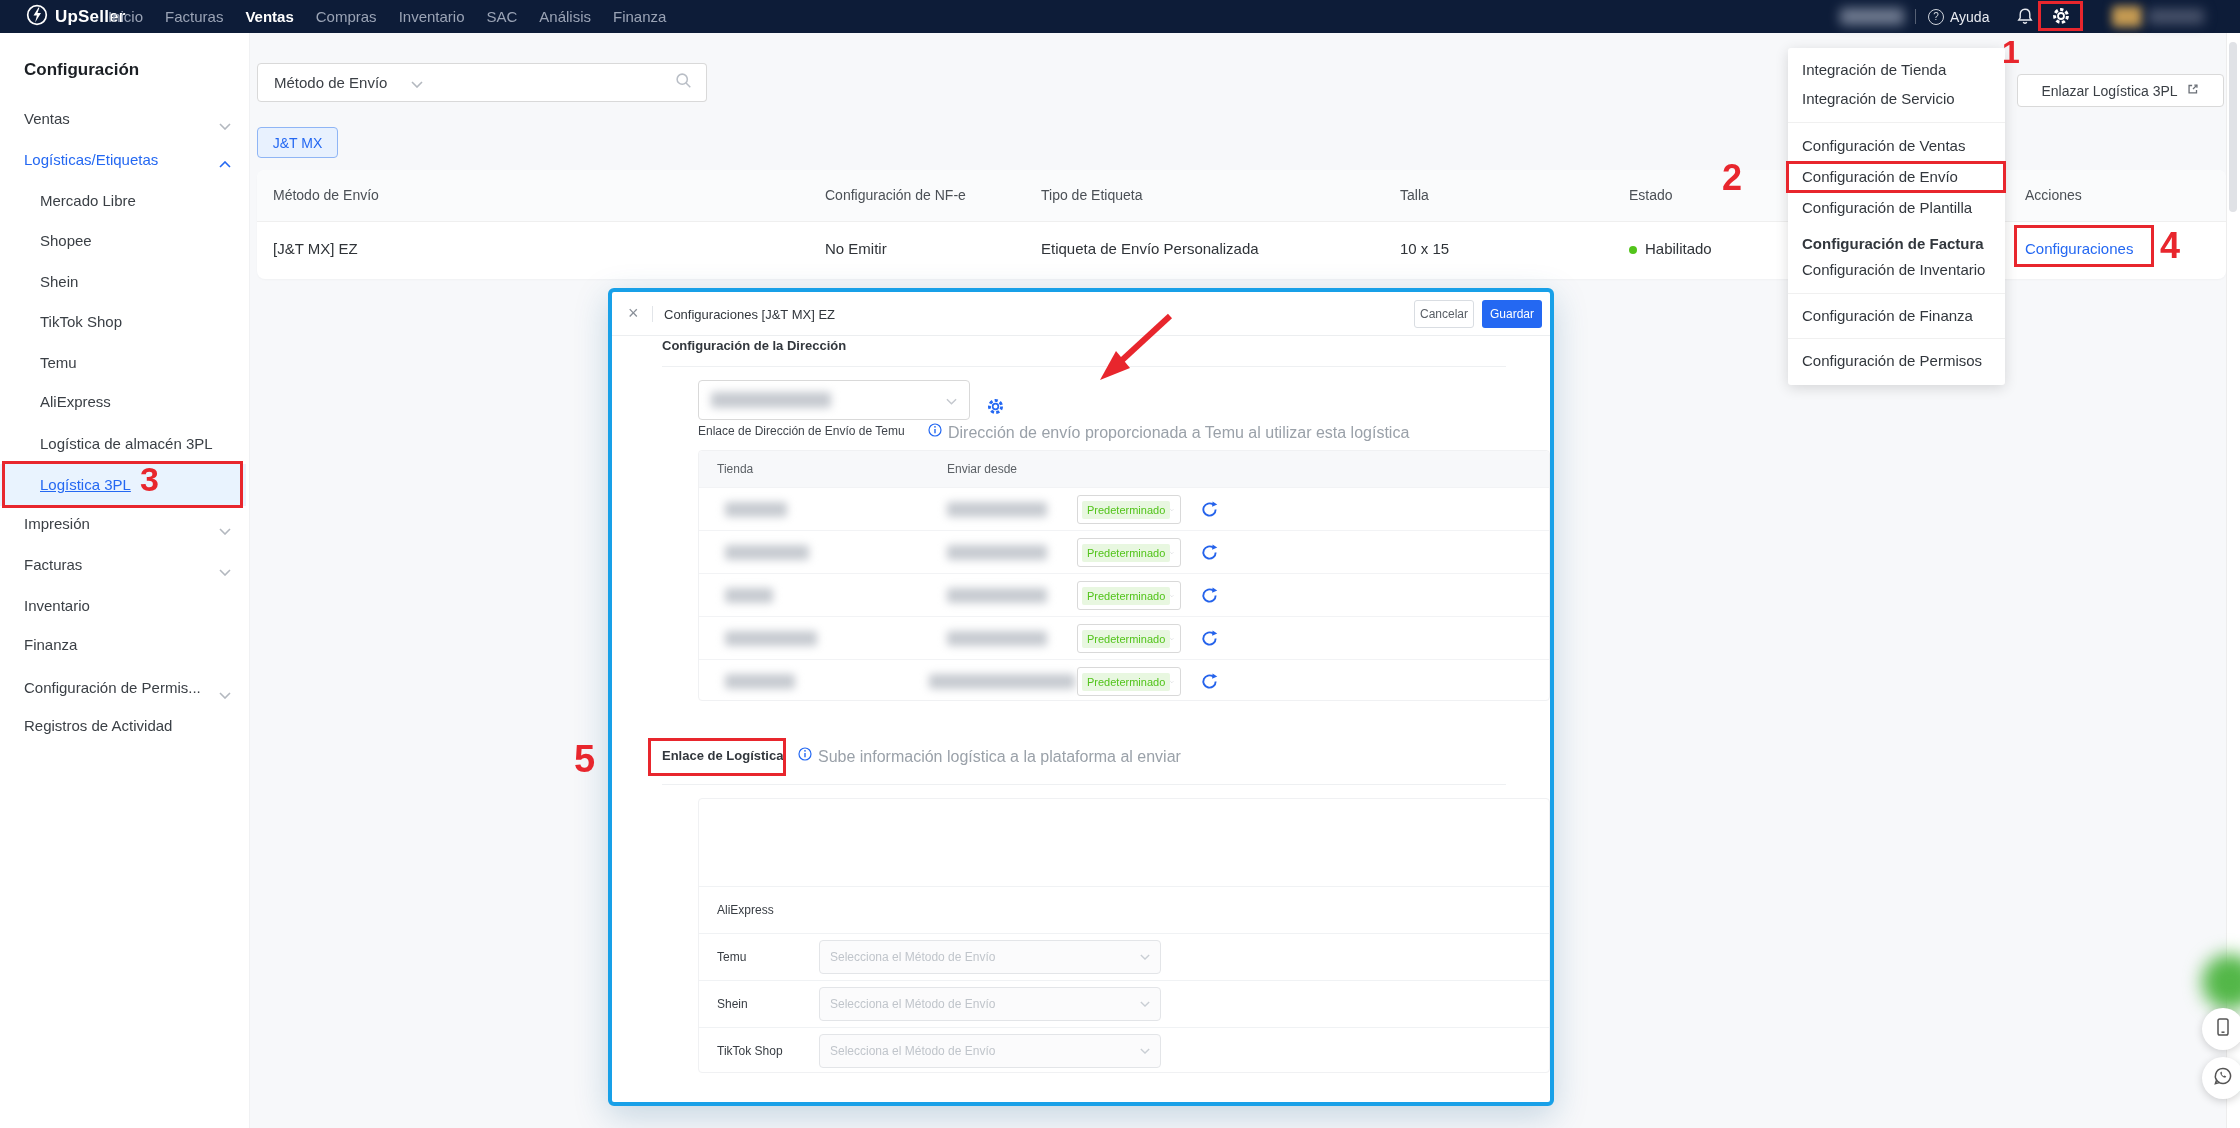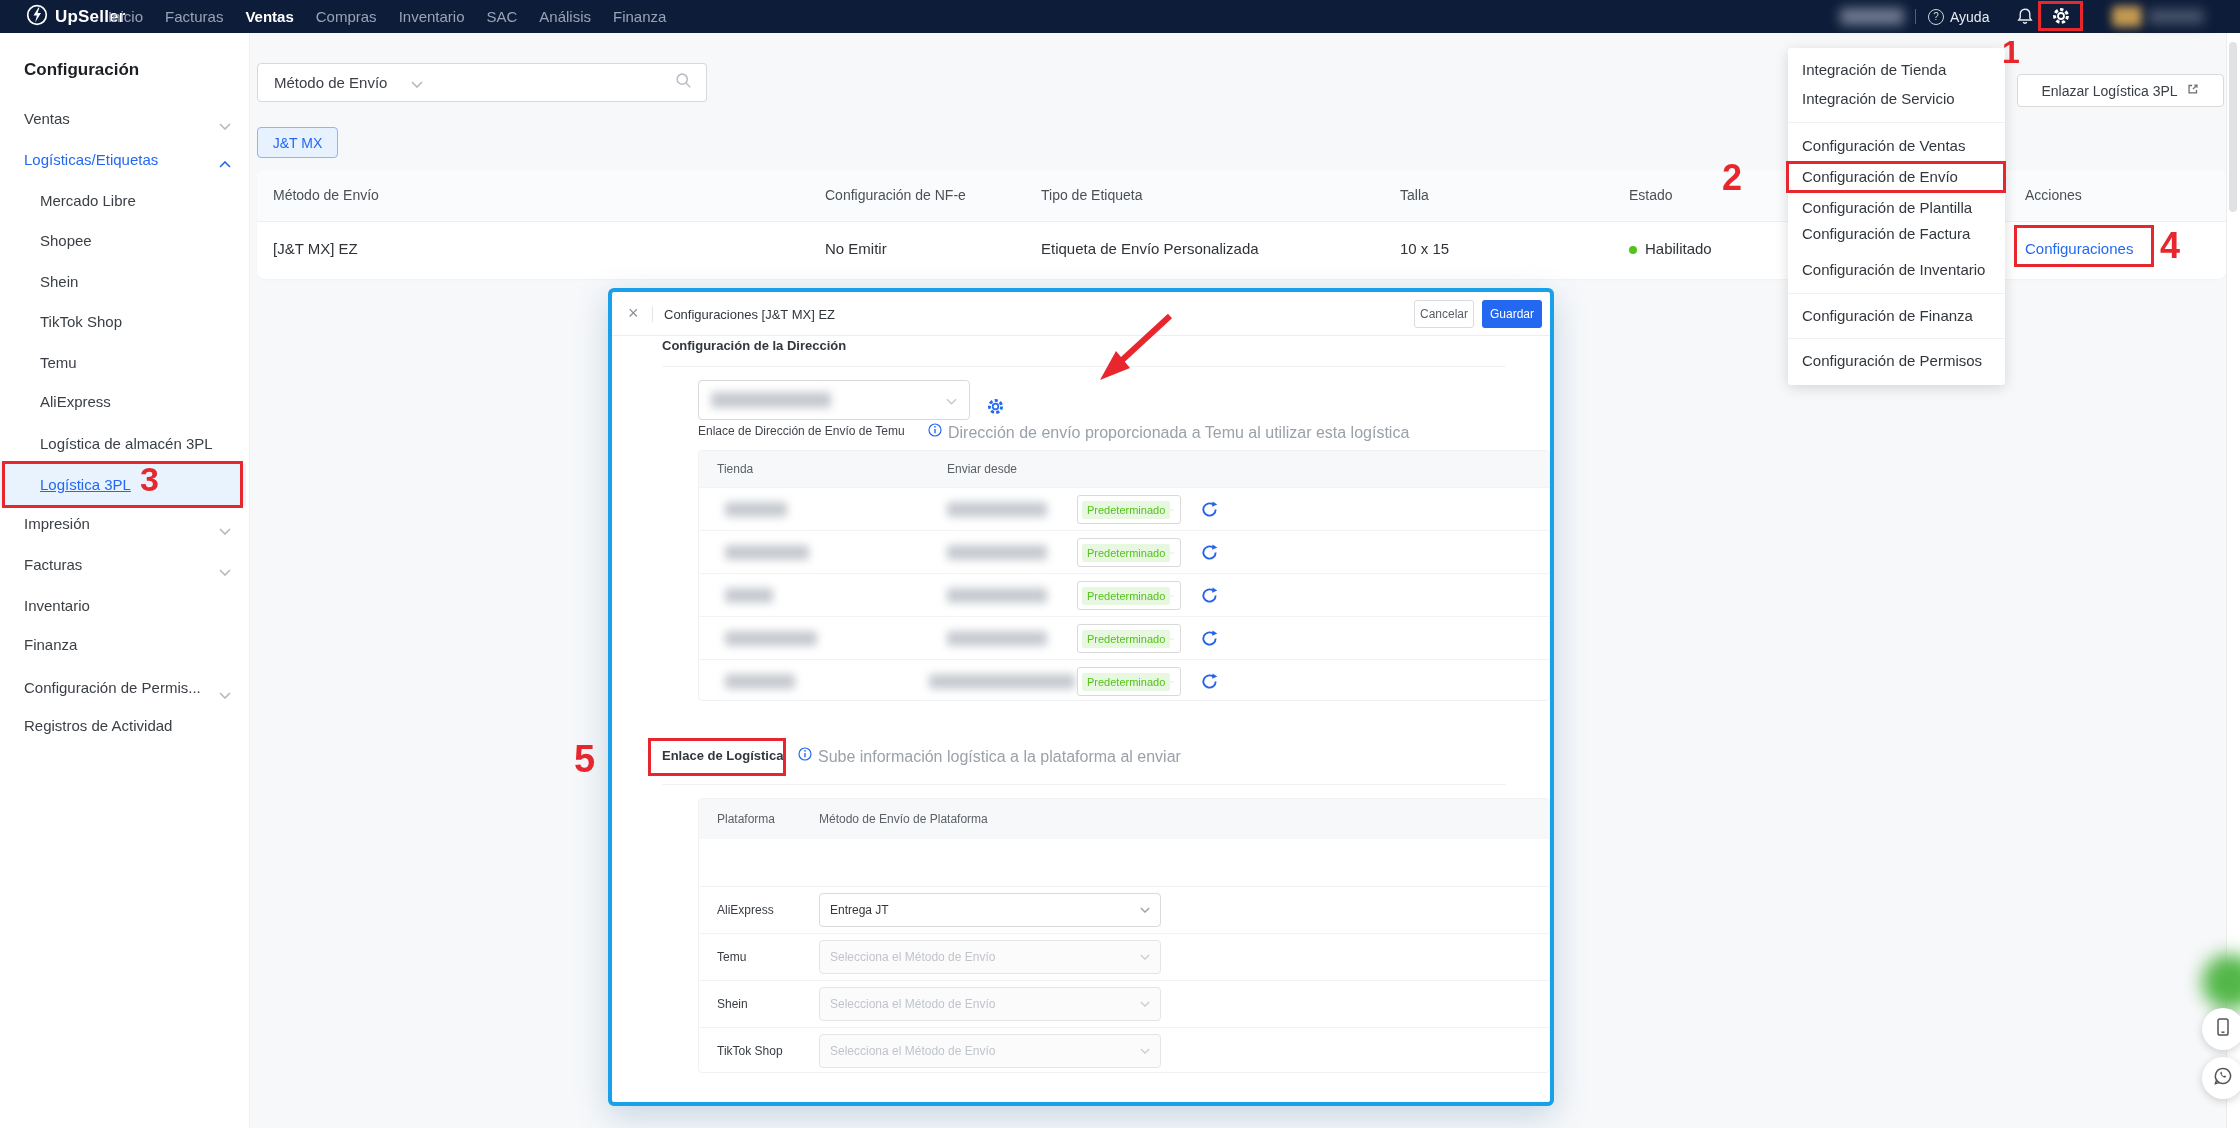--- a/index.html
+++ b/index.html
@@ -239,21 +239,21 @@
   <div class="redbox" style="left:2014px;top:225px;width:140px;height:42px;"></div>
   <div class="rednum" style="left:2160px;top:228px;font-size:36px;">4</div>
 
   <div id="settings-menu">
     <div class="menu-item" style="top:11px;">Integración de Tienda</div>
     <div class="menu-item" style="top:40px;">Integración de Servicio</div>
     <div class="menu-div" style="top:74px;"></div>
     <div class="menu-item" style="top:87px;">Configuración de Ventas</div>
     <div class="menu-item" style="top:118px;">Configuración de Envío</div>
     <div class="menu-item" style="top:149px;">Configuración de Plantilla</div>
-    <div class="menu-item" style="top:175px;">Configuración de Factura</div>
+    <div class="menu-item" style="top:185px;font-weight:bold;">Configuración de Factura</div>
     <div class="menu-item" style="top:211px;">Configuración de Inventario</div>
     <div class="menu-div" style="top:245px;"></div>
     <div class="menu-item" style="top:257px;">Configuración de Finanza</div>
     <div class="menu-div" style="top:290px;"></div>
     <div class="menu-item" style="top:302px;">Configuración de Permisos</div>
   </div>
   <div class="redbox" style="left:1786px;top:161px;width:220px;height:32px;"></div>
   <div class="rednum" style="left:1722px;top:160px;font-size:36px;">2</div>
 
   <div id="modal">
@@ -381,34 +381,24 @@
     <span class="abs" style="left:186px;top:455px;">
       <svg width="14" height="14" viewBox="0 0 14 14">
           <circle cx="7" cy="7" r="6" fill="none" stroke="#2468f2" stroke-width="1.2"></circle>
           <line x1="7" y1="6" x2="7" y2="10.2" stroke="#2468f2" stroke-width="1.4"></line>
           <circle cx="7" cy="3.8" r="0.9" fill="#2468f2"></circle>
         </svg></span>
     <span class="abs m-info" style="left:206px;top:456px;">Sube información logística a la plataforma al enviar</span>
     <div class="m-div" style="top:492px;"></div>
 
     <div class="m-table" style="top:506px;height:275px;">
-      <div class="m-thead" style="height:40px;">
-        <span class="m-th" style="left:18px;top:13px;">Plataforma</span>
-        <span class="m-th" style="left:120px;top:13px;">Método de Envío de Plataforma</span>
-      </div>
 
 
       <div class="plat-row" style="top:87px;">
         <span class="plat-label">AliExpress</span>
-        <div class="plat-sel enabled" style="left:120px;width:342px;">
-          <span>Entrega JT</span>
-          <svg width="10" height="6" viewBox="0 0 12 7">
-              <polyline points="1,1 6,6 11,1" fill="none" stroke="#9aa0a8" stroke-width="1.6"></polyline>
-            </svg>
-        </div>
       </div>
 
       <div class="plat-row" style="top:134px;">
         <span class="plat-label">Temu</span>
         <div class="plat-sel" style="left:120px;width:342px;">
           <span>Selecciona el Método de Envío</span>
           <svg width="10" height="6" viewBox="0 0 12 7">
               <polyline points="1,1 6,6 11,1" fill="none" stroke="#c9ced4" stroke-width="1.6"></polyline>
             </svg>
         </div>

